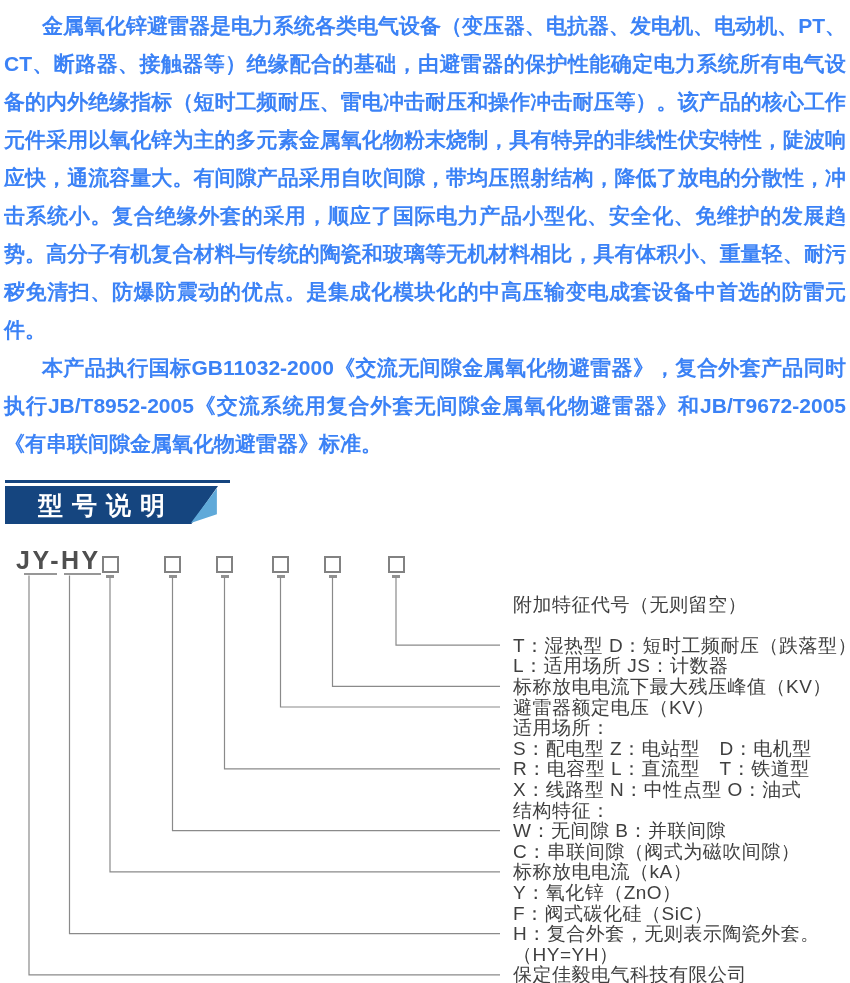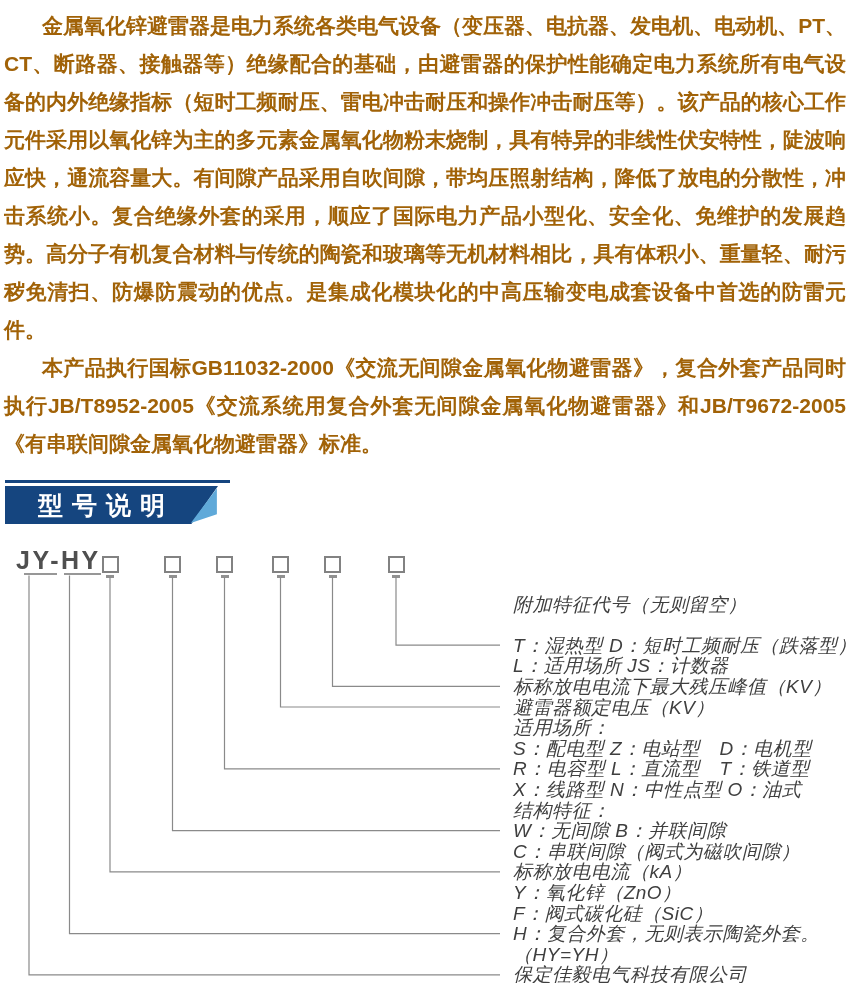--- a/index.html
+++ b/index.html
@@ -4,21 +4,21 @@
 <style>
   html,body{margin:0;padding:0;background:#fff;}
   #page{
     position:relative;width:850px;height:983px;background:#ffffff;
     overflow:hidden;
     font-family:"Liberation Sans","DejaVu Sans",sans-serif;
   }
   
   .intro{
     position:absolute;left:4px;top:7px;width:842px;
-    font-size:21px;line-height:38px;font-weight:bold;color:#a16207;
+    font-size:21px;line-height:38px;font-weight:bold;color:#3b82f6;
     text-align:justify;
   }
   .intro p{margin:0;text-indent:38px;}
   
   .banner-strip{position:absolute;left:5px;top:480px;width:225px;height:3px;}
   .banner-body{
     position:absolute;left:5px;top:486px;width:213px;height:38px;
     clip-path:polygon(0 0,100% 0,87.5% 100%,0 100%);
   }
   .banner-fold{
@@ -42,21 +42,21 @@
   .u-jy{left:24px;width:33px;}
   .u-hy{left:64px;width:37px;}
   .code-box{
     position:absolute;top:12px;width:17px;height:17px;
     box-sizing:border-box;border:2px solid #828282;background:#fff;
   }
   .box-tick{position:absolute;top:31px;width:8px;height:2.5px;background:#919191;}
   .connector-svg{position:absolute;left:0;top:0;}
   .dlabel{
     position:absolute;left:513px;height:21px;line-height:21px;
-    font-size:19px;color:#3f3f3f;letter-spacing:0.5px;white-space:nowrap;font-style:italic;
+    font-size:19px;color:#3f3f3f;letter-spacing:0.5px;white-space:nowrap;
   }
 </style>
 </head>
 <body>
 
 <div id="page">
 
   <div class="intro">
     <p>金属氧化锌避雷器是电力系统各类电气设备（变压器、电抗器、发电机、电动机、PT、CT、断路器、接触器等）绝缘配合的基础，由避雷器的保护性能确定电力系统所有电气设备的内外绝缘指标（短时工频耐压、雷电冲击耐压和操作冲击耐压等）。该产品的核心工作元件采用以氧化锌为主的多元素金属氧化物粉末烧制，具有特异的非线性伏安特性，陡波响应快，通流容量大。有间隙产品采用自吹间隙，带均压照射结构，降低了放电的分散性，冲击系统小。复合绝缘外套的采用，顺应了国际电力产品小型化、安全化、免维护的发展趋势。高分子有机复合材料与传统的陶瓷和玻璃等无机材料相比，具有体积小、重量轻、耐污秽免清扫、防爆防震动的优点。是集成化模块化的中高压输变电成套设备中首选的防雷元件。</p>
     <p>本产品执行国标GB11032-2000《交流无间隙金属氧化物避雷器》，复合外套产品同时执行JB/T8952-2005《交流系统用复合外套无间隙金属氧化物避雷器》和JB/T9672-2005《有串联间隙金属氧化物避雷器》标准。</p>

